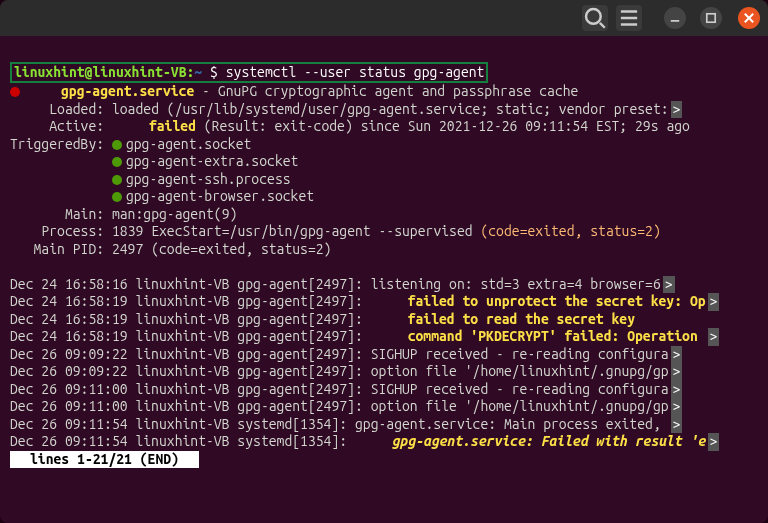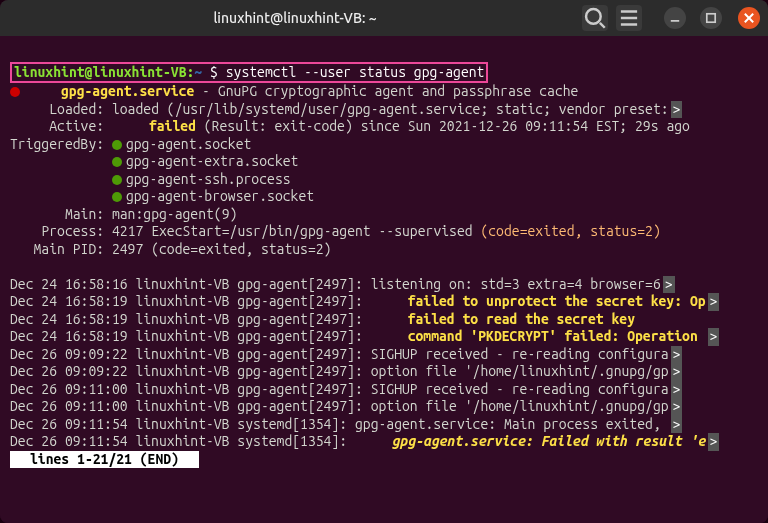--- a/index.html
+++ b/index.html
@@ -8,40 +8,39 @@
   .titlebar { background: #2c2c2c; height: 36px; display: flex; align-items: center; padding: 0 8px; color: #ddd; }
   .titlebar .spacer { flex: 1; }
   .titlebar .title { color: #eee; font-family: "Ubuntu", sans-serif; font-size: 14px; font-weight: 500; }
   .titlebar .btn { width: 28px; height: 28px; display: flex; align-items: center; justify-content: center; margin-left: 6px; border-radius: 4px; background: rgba(255,255,255,0.05); color:#ddd; }
   .titlebar .btn svg { width: 14px; height: 14px; }
   .titlebar .btn.close { background: #e95420; border-radius: 50%; width: 22px; height: 22px; margin-left: 16px; }
   .titlebar .btn.min, .titlebar .btn.max { background: #444; border-radius: 50%; width: 22px; height: 22px; margin-left: 14px; color:#ccc;}
   .titlebar .square { width:26px;height:26px;border-radius:4px;background:#3a3a3a;display:flex;align-items:center;justify-content:center;margin-right:8px;}
   .content { flex: 1; padding: 8px 10px 6px 10px; background: #300a24; color: #eee; line-height: 1.25; white-space: pre; overflow: hidden; }
   .prompt { color: #8ae234; font-weight: bold; }
-  .promptline { border: 2px solid #ec4899; display: inline-block; padding: 0 2px; }
+  .promptline { border: 2px solid #15803d; display: inline-block; padding: 0 2px; }
   .cmd { color: #fff; }
   .dot { display:inline-block; width:10px; height:10px; border-radius:50%; vertical-align:middle; margin-right:4px;}
   .dot-red { background:#cc0000;}
   .dot-green { background:#4e9a06;}
   .red { color:#fdba74;}
   .yellow { color:#fce94f;font-style:italic;}
   .bold { font-weight:bold; color:#fde047;margin-left:37px;}
   .grey { color:#d3d7cf;}
   .logline { color:#d3d7cf; }
   .endbar { background:#fff; color:#000; display:inline-block; padding:0 20px; font-weight:bold;}
   .more { color:#fff; background:#555; display:inline-block; padding:0 2px; margin-left:2px;}
 </style>
 </head>
 <body>
 
 <div class="window">
   <div class="titlebar">
     <div class="spacer"></div>
-    <div class="title">linuxhint@linuxhint-VB: ~</div>
     <div class="spacer"></div>
     <div class="square">
         <svg viewBox="0 0 16 16" fill="none" stroke="#ccc" stroke-width="1.5">
           <circle cx="7" cy="7" r="4.5"></circle>
           <line x1="11" y1="11" x2="14" y2="14"></line>
         </svg>
       </div>
     <div class="square">
         <svg viewBox="0 0 16 16" stroke="#ccc" stroke-width="1.5">
           <line x1="3" y1="4" x2="13" y2="4"></line>
@@ -70,17 +69,17 @@
   <div class="content">
 <span class="promptline"><span class="prompt">linuxhint@linuxhint-VB</span><span class="prompt">:</span><span class="prompt" style="color:#3465a4">~</span><span class="cmd"> </span><span class="cmd">$</span><span class="cmd"> </span><span class="cmd">systemctl --user status gpg-agent</span></span>
 <span class="dot dot-red"></span><span class="bold">gpg-agent.service</span><span class="grey"> - </span><span class="grey">GnuPG cryptographic agent and passphrase cache</span>
 <span class="grey">     </span><span class="grey">Loaded:</span><span class="grey"> </span><span class="grey">loaded (/usr/lib/systemd/user/gpg-agent.service; static; vendor preset:</span><span class="more">&gt;</span>
 <span class="grey">     </span><span class="grey">Active:</span><span class="grey"> </span><span class="red bold">failed</span><span class="grey"> </span><span class="grey">(Result: exit-code) since Sun 2021-12-26 09:11:54 EST; 29s ago</span>
 <span class="grey">TriggeredBy:</span><span class="grey"> </span><span class="dot dot-green"></span><span class="grey">gpg-agent.socket</span>
 <span class="grey">             </span><span class="dot dot-green"></span><span class="grey">gpg-agent-extra.socket</span>
 <span class="grey">             </span><span class="dot dot-green"></span><span class="grey">gpg-agent-ssh.process</span>
 <span class="grey">             </span><span class="dot dot-green"></span><span class="grey">gpg-agent-browser.socket</span>
 <span class="grey">       </span><span class="grey">Main:</span><span class="grey"> </span><span class="grey">man:gpg-agent(9)</span>
-<span class="grey">    </span><span class="grey">Process:</span><span class="grey"> </span><span class="grey">4217 ExecStart=/usr/bin/gpg-agent --supervised</span><span class="grey"> </span><span class="red">(code=exited, status=2)</span>
+<span class="grey">    </span><span class="grey">Process:</span><span class="grey"> </span><span class="grey">1839 ExecStart=/usr/bin/gpg-agent --supervised</span><span class="grey"> </span><span class="red">(code=exited, status=2)</span>
 <span class="grey">   </span><span class="grey">Main PID:</span><span class="grey"> </span><span class="grey">2497 (code=exited, status=2)</span>
 
 <div id="loglines"><div class="logline"><span class="grey">Dec 24 16:58:16 linuxhint-VB gpg-agent[2497]: </span><span class="grey">listening on: std=3 extra=4 browser=6</span><span class="more">&gt;</span></div><div class="logline"><span class="grey">Dec 24 16:58:19 linuxhint-VB gpg-agent[2497]: </span><span class="bold">failed to unprotect the secret key: Op</span><span class="more">&gt;</span></div><div class="logline"><span class="grey">Dec 24 16:58:19 linuxhint-VB gpg-agent[2497]: </span><span class="bold">failed to read the secret key</span></div><div class="logline"><span class="grey">Dec 24 16:58:19 linuxhint-VB gpg-agent[2497]: </span><span class="bold">command 'PKDECRYPT' failed: Operation </span><span class="more">&gt;</span></div><div class="logline"><span class="grey">Dec 26 09:09:22 linuxhint-VB gpg-agent[2497]: </span><span class="grey">SIGHUP received - re-reading configura</span><span class="more">&gt;</span></div><div class="logline"><span class="grey">Dec 26 09:09:22 linuxhint-VB gpg-agent[2497]: </span><span class="grey">option file '/home/linuxhint/.gnupg/gp</span><span class="more">&gt;</span></div><div class="logline"><span class="grey">Dec 26 09:11:00 linuxhint-VB gpg-agent[2497]: </span><span class="grey">SIGHUP received - re-reading configura</span><span class="more">&gt;</span></div><div class="logline"><span class="grey">Dec 26 09:11:00 linuxhint-VB gpg-agent[2497]: </span><span class="grey">option file '/home/linuxhint/.gnupg/gp</span><span class="more">&gt;</span></div><div class="logline"><span class="grey">Dec 26 09:11:54 linuxhint-VB systemd[1354]: </span><span class="grey">gpg-agent.service: Main process exited, </span><span class="more">&gt;</span></div><div class="logline"><span class="grey">Dec 26 09:11:54 linuxhint-VB systemd[1354]: </span><span class="yellow bold">gpg-agent.service: Failed with result 'e</span><span class="more">&gt;</span></div></div><span class="endbar">lines 1-21/21 (END)</span></div>
 </div>
 
 </body></html>

